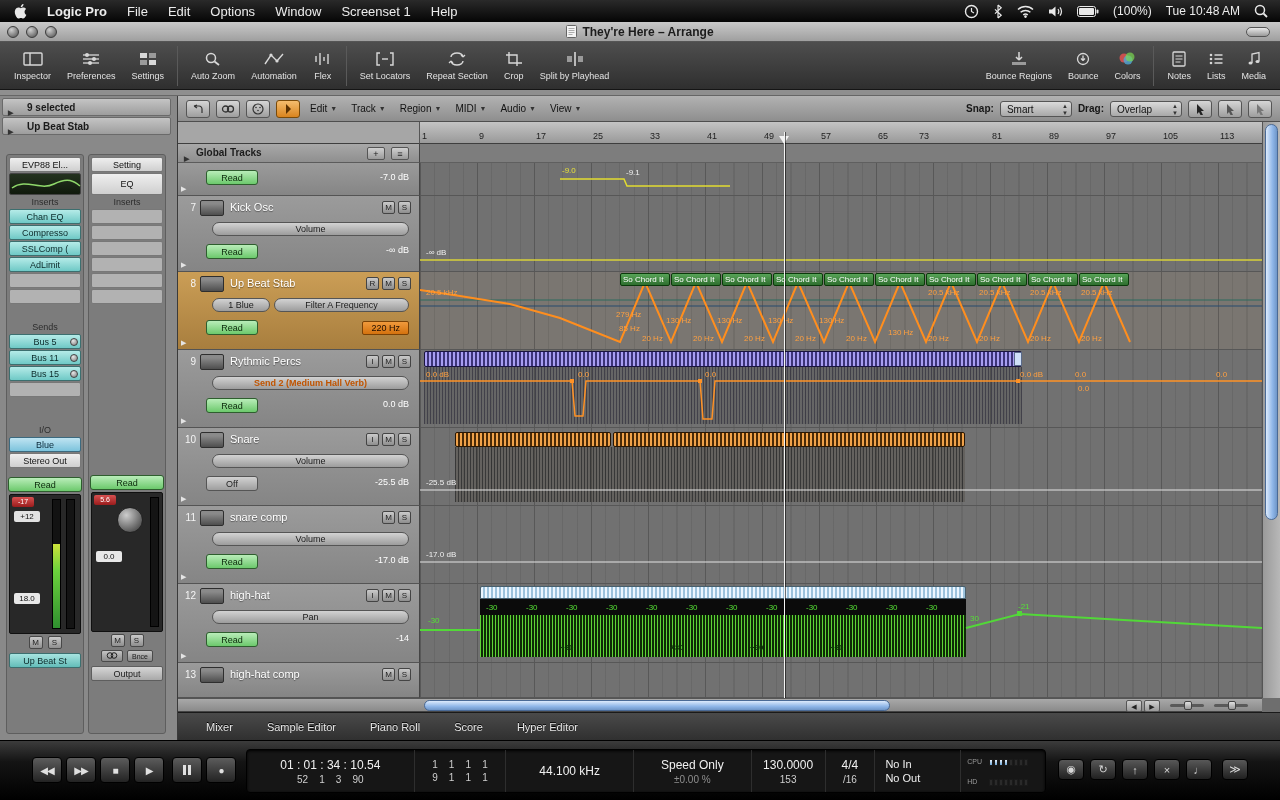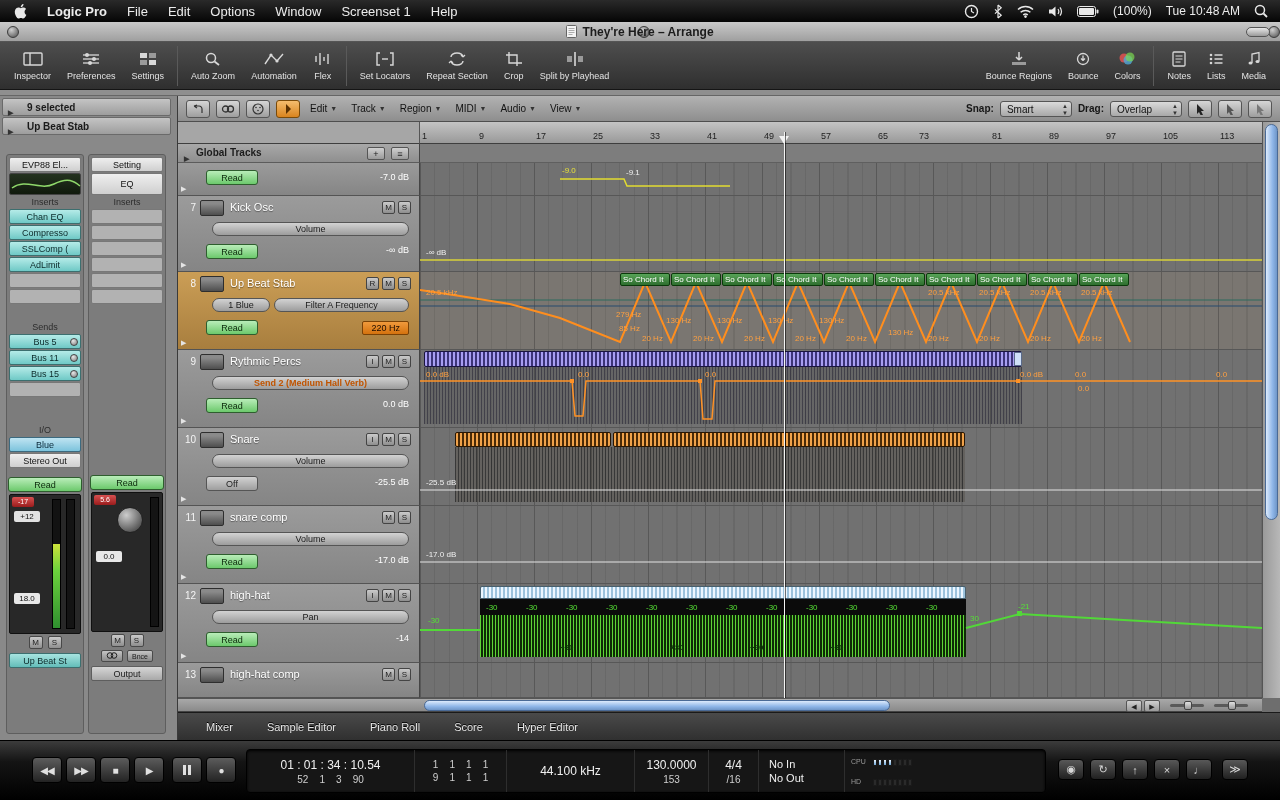--- a/index.html
+++ b/index.html
@@ -9,21 +9,21 @@
 
   
   .menubar { position:absolute; left:0; top:0; width:1280px; height:22px; background:linear-gradient(#2a2a2a,#050505); display:flex; align-items:center; color:#ececec; font-size:13px; }
   .mb-left { display:flex; align-items:center; gap:20px; padding-left:14px; }
   .mb-app { font-weight:bold; }
   .mb-item { cursor:default; }
   .mb-right { margin-left:auto; display:flex; align-items:center; gap:14px; padding-right:12px; font-size:12px; }
   .mb-ic svg { display:block; }
 
   
-  .titlebar { position:absolute; left:0; top:22px; width:1280px; height:20px; background:linear-gradient(#c9c9c9,#9f9f9f); border-bottom:1px solid #555; display:flex; align-items:center;justify-content:space-between; }
+  .titlebar { position:absolute; left:0; top:22px; width:1280px; height:20px; background:linear-gradient(#c9c9c9,#9f9f9f); border-bottom:1px solid #555; display:flex; align-items:center; }
   .tl { width:12px; height:12px; border-radius:50%; background:radial-gradient(circle at 35% 30%, #cfcfcf, #6d6d6d 75%); border:1px solid #3c3c3c; margin-left:7px; }
   .win-title { position:absolute; left:0; right:0; text-align:center; font-size:12px; color:#1c1c1c; font-weight:bold; }
   .win-title svg { vertical-align:-2px; margin-right:5px; }
   .tb-pill { position:absolute; right:10px; top:5px; width:24px; height:10px; border-radius:5px; background:linear-gradient(#e8e8e8,#9a9a9a); border:1px solid #555; }
 
   
   .toolbar { position:absolute; left:0; top:42px; width:1280px; height:48px; background:linear-gradient(#4e4e4e,#2f2f2f); border-bottom:1px solid #151515; display:flex; align-items:center; padding:0 6px; }
   .tbgroup { display:flex; align-items:center; height:100%; }
   .tbdiv { width:1px; height:40px; background:#1a1a1a; border-right:1px solid #5a5a5a; margin:0 5px; }
   .tb-btn { display:flex; flex-direction:column; align-items:center; justify-content:center; gap:3px; padding:3px 8px; border-radius:4px; }
@@ -838,20 +838,24 @@
         <span class="l1">01 : 01 : 34 : 10.54</span>
         <span class="l2">52    1    3    90</span>
       </div>
       <div class="seg" style="width:92px;">
         <span class="l2">1    1    1    1</span>
         <span class="l2">9    1    1    1</span>
       </div>
       <div class="seg" style="width:128px;">
         <span class="l1">44.100 kHz</span>
       </div>
+      <div class="seg" style="width:118px;">
+        <span class="l1">Speed Only</span>
+        <span class="l2 dim">±0.00 %</span>
+      </div>
       <div class="seg" style="width:74px;">
         <span class="l1">130.0000</span>
         <span class="l2">153</span>
       </div>
       <div class="seg" style="width:50px;">
         <span class="l1">4/4</span>
         <span class="l2">/16</span>
       </div>
       <div class="seg" style="width:86px;align-items:flex-start;padding-left:10px;">
         <span class="l1" style="font-size:11px;">No In</span>

